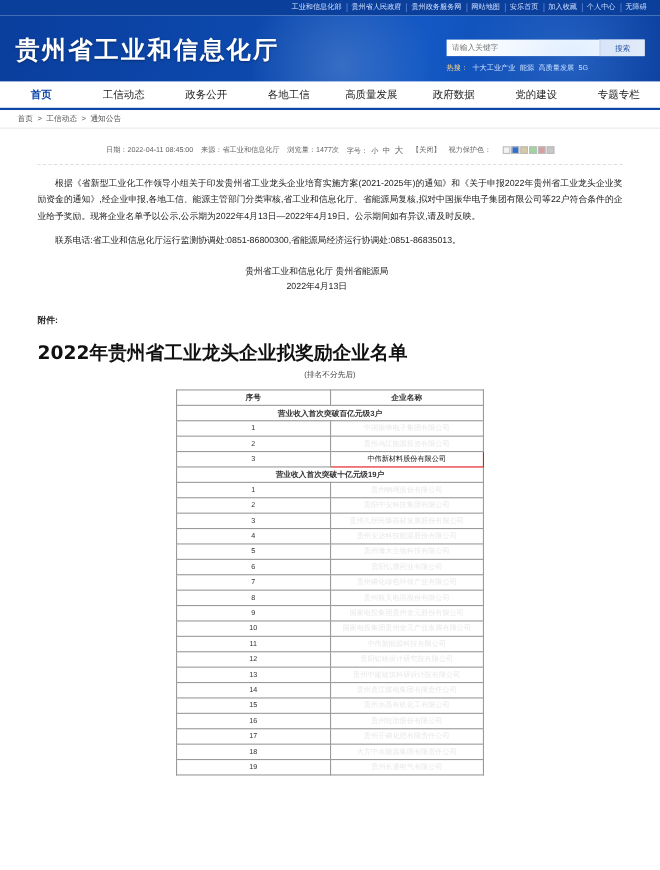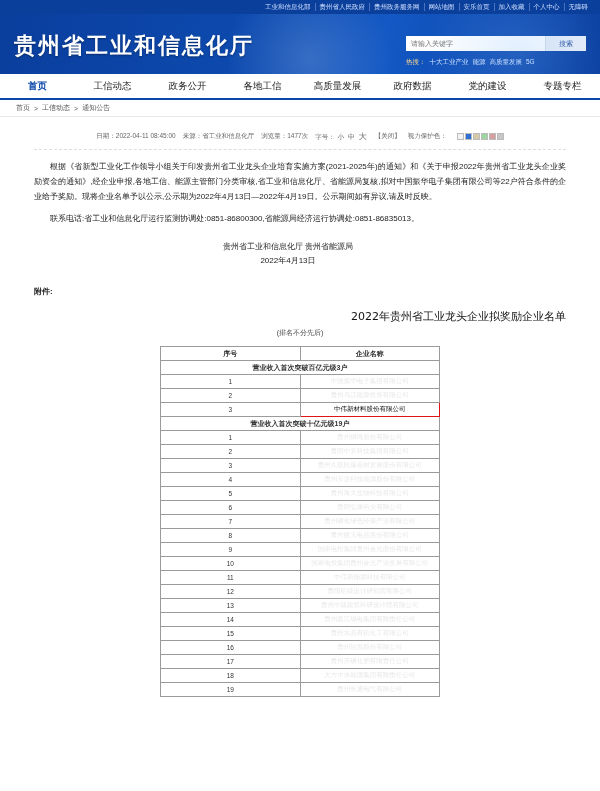--- a/index.html
+++ b/index.html
@@ -95,21 +95,21 @@
   .meta-font .mid{font-size:7px;}
   .swatches{display:inline-flex;gap:1px;margin-left:3px;}
   .sw{width:5px;height:5px;display:inline-block;border:1px solid #bbb;}
   .art-body{font-size:8px;color:#222;line-height:15px;margin-top:9px;text-align:justify;}
   .art-body p{margin:0 0 7px 0;text-indent:16px;}
   .art-body p.noindent{text-indent:0;}
   .sign{margin-top:14px;text-align:center;font-size:8px;line-height:14px;color:#222;padding-right:24px;}
   .attach-label{margin-top:18px;font-size:8px;color:#222;font-weight:bold;}
   
   .doc-title{
-    text-align:right;font-size:11px;font-weight:normal;color:#111;margin-top:12px;
+    text-align:left;font-size:17px;font-weight:bold;color:#111;margin-top:12px;
     font-family:"DejaVu Sans","Liberation Sans",sans-serif;
   }
   .doc-sub{text-align:center;font-size:7px;color:#444;margin-top:4px;}
   .tbl-wrap{margin:8px auto 0 auto;width:280px;}
   table.listing{width:100%;border-collapse:collapse;table-layout:fixed;}
   table.listing td,table.listing th{
     border:1px solid #9a9a9a;height:13px;font-size:6.5px;color:#333;
     text-align:center;vertical-align:middle;padding:0;
   }
   table.listing th{font-weight:bold;font-size:7px;background:#fff;}

